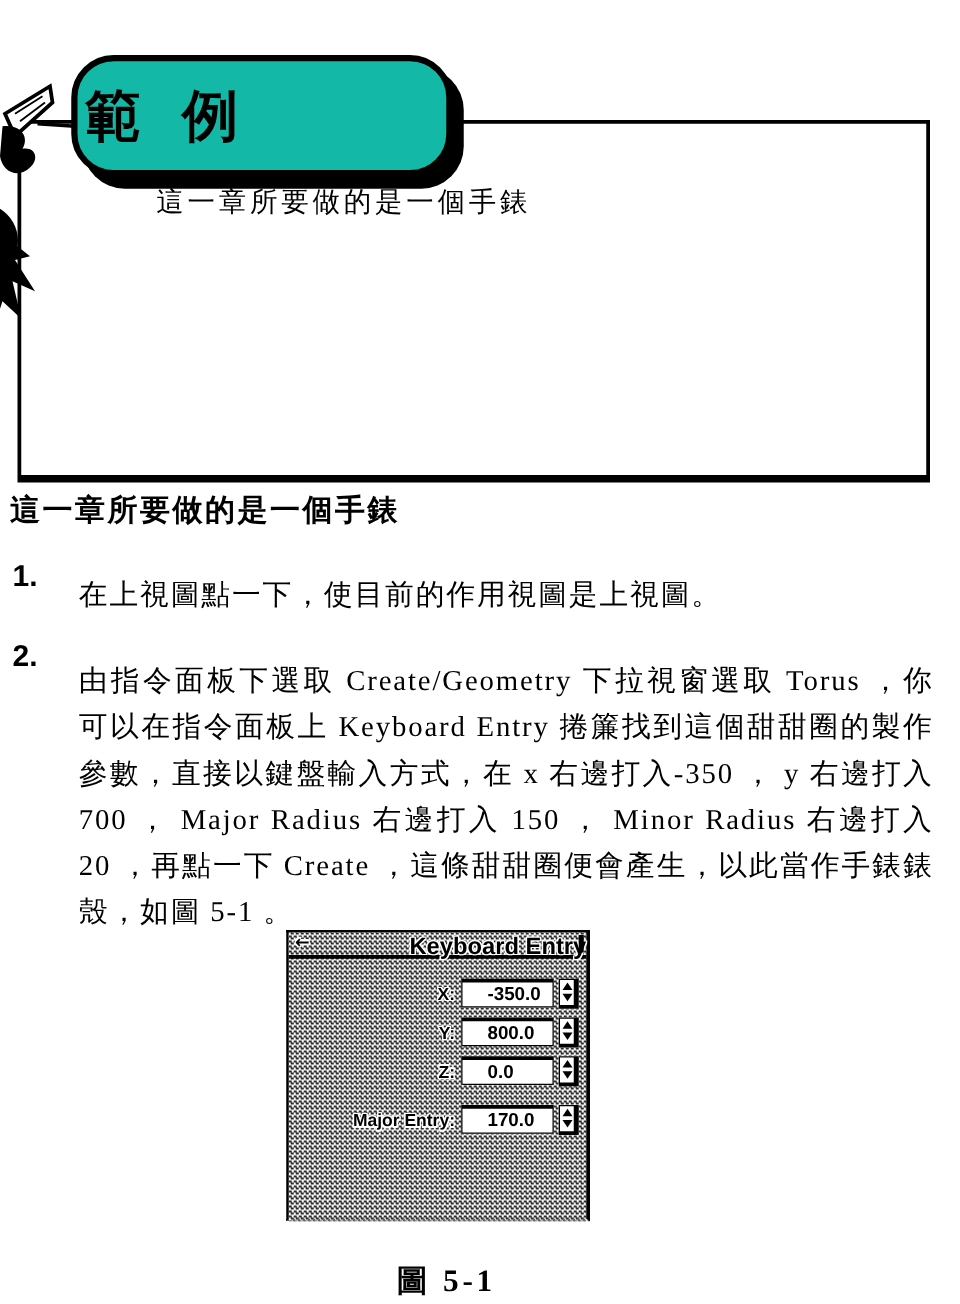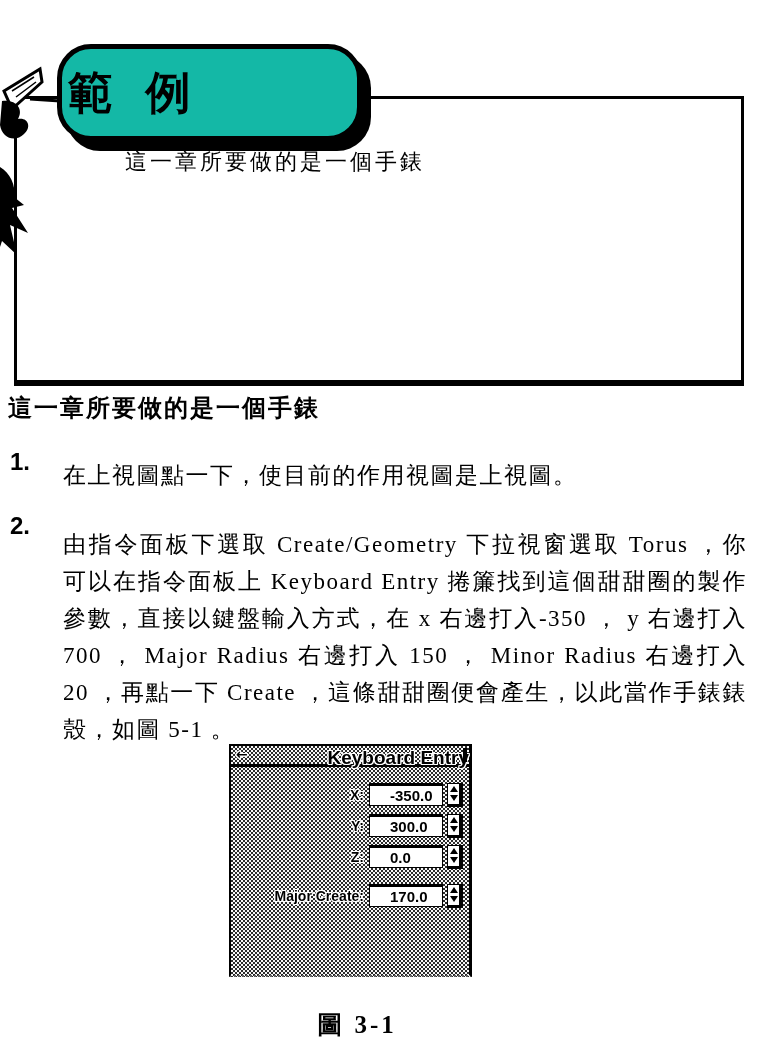--- a/index.html
+++ b/index.html
@@ -154,46 +154,46 @@
       </span>
     <span class="spinner">
         <span class="tri-up"></span>
         <span class="tri-down"></span>
       </span>
   </div>
 
   <div class="field-row">
     <span class="field-label outline-w">Y:</span>
     <span class="field-box">
-        <span>300.0</span>
+        <span>800.0</span>
       </span>
     <span class="spinner">
         <span class="tri-up"></span>
         <span class="tri-down"></span>
       </span>
   </div>
 
   <div class="field-row">
     <span class="field-label outline-w">Z:</span>
     <span class="field-box">
         <span>0.0</span>
       </span>
     <span class="spinner">
         <span class="tri-up"></span>
         <span class="tri-down"></span>
       </span>
   </div>
 
   <div class="field-row row-major">
-    <span class="field-label outline-w">Major Create:</span>
+    <span class="field-label outline-w">Major Entry:</span>
     <span class="field-box">
         <span>170.0</span>
       </span>
     <span class="spinner">
         <span class="tri-up"></span>
         <span class="tri-down"></span>
       </span>
   </div>
 
 
 </div>
 
-<div class="caption">圖 3-1</div>
+<div class="caption">圖 5-1</div>
 
 </body></html>

